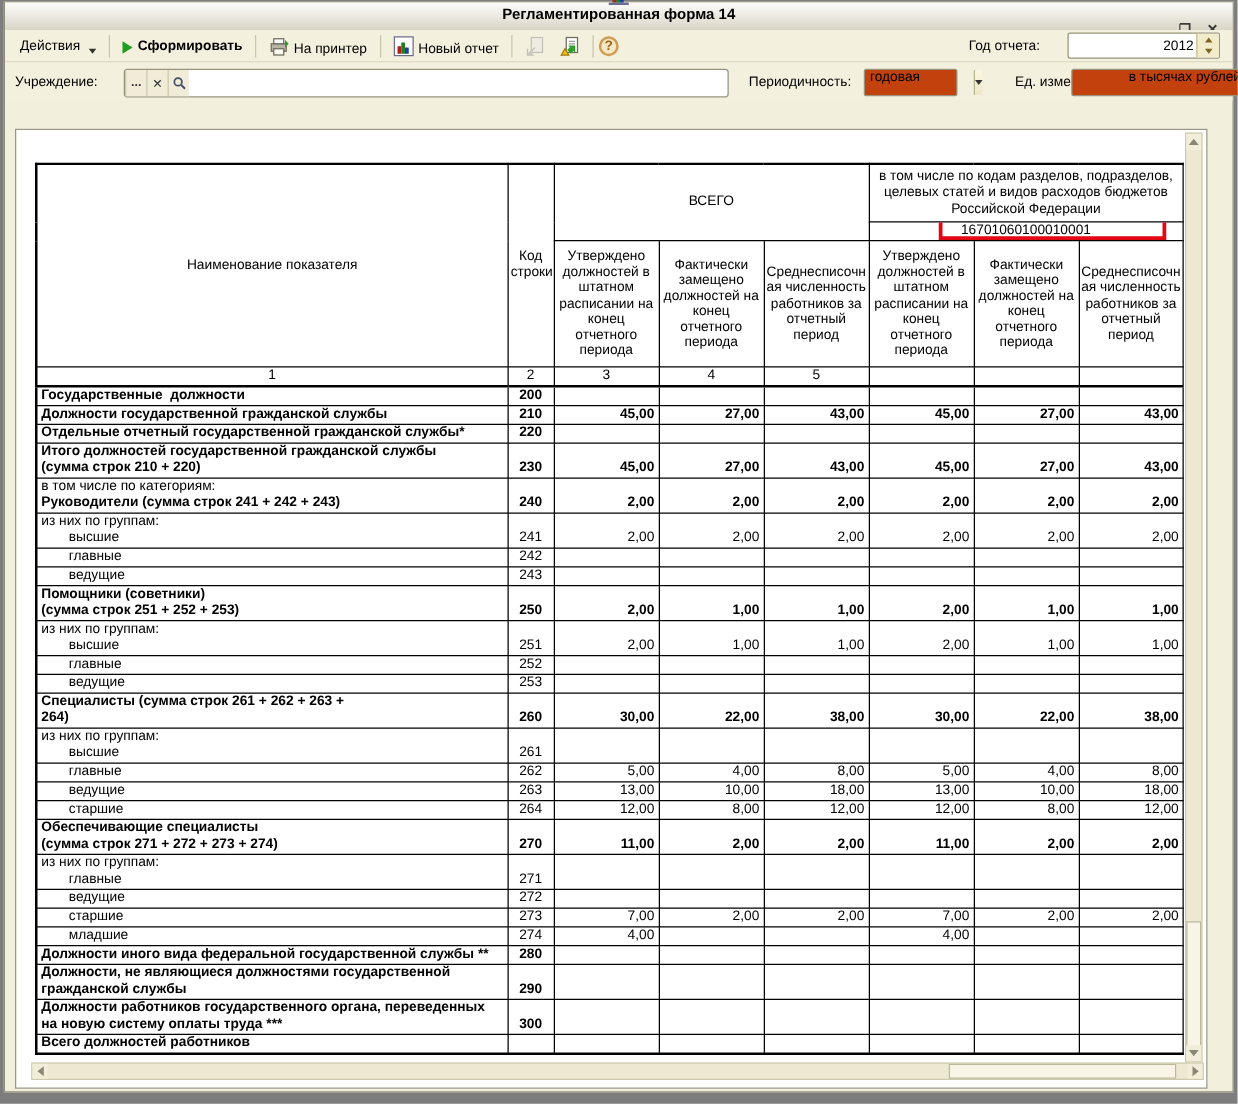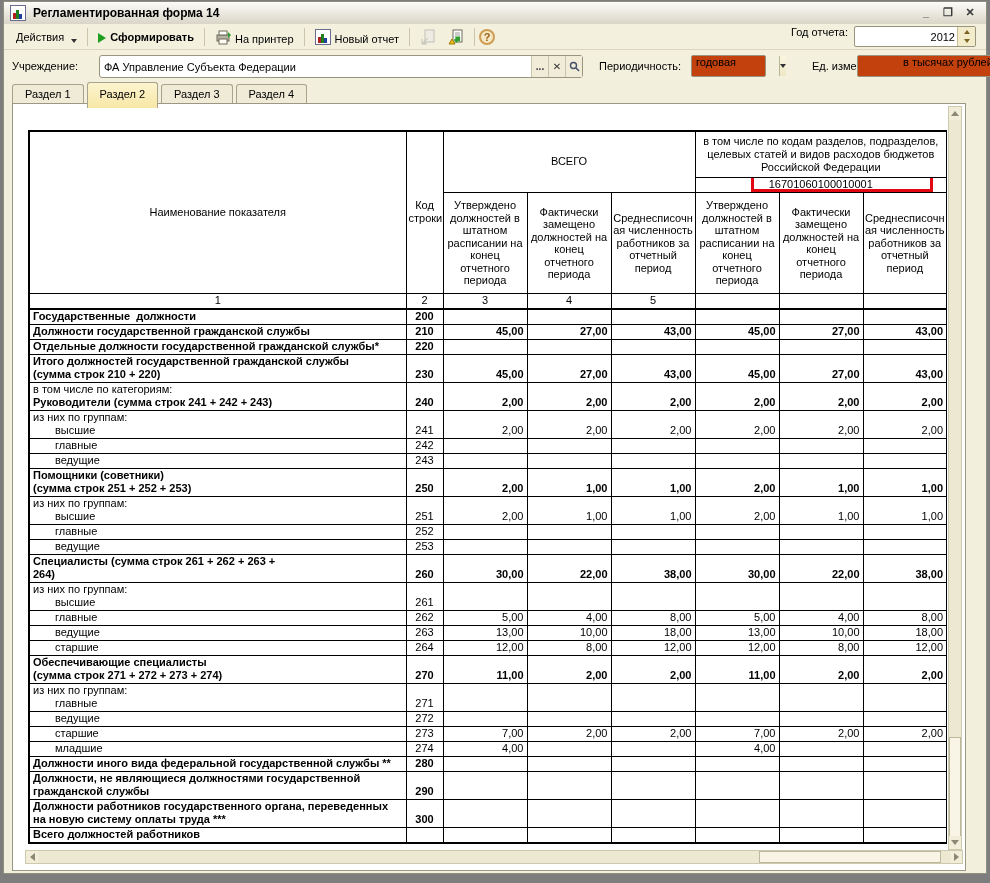--- a/index.html
+++ b/index.html
@@ -3,42 +3,42 @@
 <meta charset="utf-8">
 <style>
   html,body{margin:0;padding:0;}
   body{width:990px;height:883px;background:#7d7d7d;position:relative;overflow:hidden;
        font-family:"Liberation Sans",sans-serif;font-size:11px;color:#000;}
   .win{position:absolute;left:3px;top:1px;width:982px;height:871px;background:#F2EFDD;
        border:1px solid #8f8d7d;}
   
   .titlebar{position:absolute;left:0;top:0;width:100%;height:22px;
        background:linear-gradient(#fdfcf9,#d9d5c7);border-bottom:1px solid #b3af9b;
-       display:flex;align-items:center;}
+       display:flex;align-items:center;flex-direction:column;}
   .appicon{width:14px;height:14px;margin:0 7px 0 6px;position:relative;background:#fff;
        border:1px solid #6b6b8f;}
   .appicon i{position:absolute;bottom:1px;width:3px;}
   .title-text{font-weight:bold;font-size:12px;}
   .winbtns{margin-left:auto;display:flex;gap:6px;margin-right:8px;}
   .winbtn{width:16px;height:14px;text-align:center;line-height:13px;font-size:11px;
        color:#3a3a3a;font-weight:bold;cursor:default;}
   
   .toolbar{position:absolute;left:0;top:22px;width:100%;height:26px;background:#F3F0DE;
        border-bottom:1px solid #d9d5bf;display:flex;align-items:center;padding-left:6px;box-sizing:border-box;}
   .tbtn{display:flex;align-items:flex-end;gap:4px;padding:2px 6px;border-radius:2px;}
   .sep{width:1px;height:18px;background:#c9c5ac;margin:0 4px;}
   .caret{width:0;height:0;border-left:3px solid transparent;border-right:3px solid transparent;
        border-top:4px solid #333;display:inline-block;margin-left:3px;}
   .play{width:0;height:0;border-top:5px solid transparent;border-bottom:5px solid transparent;
        border-left:8px solid #1f9e1f;display:inline-block;}
   .bold{font-weight:bold;}
   .dim{opacity:.45;}
   .helpbtn{width:16px;height:16px;border-radius:50%;background:#f6e7c6;border:2px solid #cf9d52;
        color:#9a6414;font-weight:bold;text-align:center;line-height:13px;font-size:11px;box-sizing:border-box;}
-  .year-group{margin-left:auto;display:flex;align-items:flex-start;gap:6px;margin-right:10px;}
+  .year-group{margin-left:auto;display:flex;align-items:center;gap:22px;margin-right:10px;}
   .spin{width:120px;height:19px;background:#fff;border:1px solid #98947e;border-radius:2px;
        position:relative;}
   .spin input{position:absolute;left:2px;top:1px;width:96px;height:15px;border:none;outline:none;
        text-align:right;font:11px "Liberation Sans",sans-serif;background:transparent;}
   .spinbtns{position:absolute;right:0;top:0;width:17px;height:100%;background:#f3ecca;
        border-left:1px solid #c7bd92;display:flex;flex-direction:column;}
   .spinbtns div{flex:1;display:flex;align-items:center;justify-content:center;}
   .tri-up{width:0;height:0;border-left:3px solid transparent;border-right:3px solid transparent;border-bottom:4px solid #7d6322;}
   .tri-dn{width:0;height:0;border-left:3px solid transparent;border-right:3px solid transparent;border-top:4px solid #7d6322;}
   
@@ -182,21 +182,20 @@
               <span class="tri-dn"></span>
             </div>
         </span>
       </span>
     </span>
   </div>
 
   <div class="params">
     <span class="plabel">Учреждение:</span>
     <span class="inst-group">
-      <input value="ФА Управление Субъекта Федерации" style="">
       <span class="fbtn" style="font-weight:bold;">...</span>
       <span class="fbtn">✕</span>
       <span class="fbtn">
         <svg width="11" height="11" viewBox="0 0 11 11">
           <circle cx="4.5" cy="4.5" r="3" fill="none" stroke="#44506a" stroke-width="1.4"></circle>
           <line x1="7" y1="7" x2="10" y2="10" stroke="#44506a" stroke-width="1.6"></line>
         </svg>
       </span>
     </span>
     <span style="position:absolute;left:595px;">Периодичность:</span>
@@ -208,26 +207,20 @@
     </span>
     <span style="position:absolute;left:808px;">Ед. измерения:</span>
     <span class="combo" style="left:853px;width:126px;padding-left:41px;">
       <span class="val">в тысячах рублей</span>
       <span class="drop">
           <span class="caret" style="margin:0;"></span>
         </span>
     </span>
   </div>
 
-  <div class="tabs">
-    <span class="tab">Раздел 1</span>
-    <span class="tab active">Раздел 2</span>
-    <span class="tab">Раздел 3</span>
-    <span class="tab">Раздел 4</span>
-  </div>
 
   <div class="panel">
 
     <div class="table-clip">
       <table>
         <colgroup>
           <col style="width:377px;">
             <col style="width:37px;">
           <col style="width:84px;">
             <col style="width:84px;">
@@ -288,21 +281,21 @@
               <td class="code">210</td>
               <td class="val">45,00</td>
               <td class="val">27,00</td>
               <td class="val">43,00</td>
               <td class="val">45,00</td>
               <td class="val">27,00</td>
               <td class="val">43,00</td>
             </tr>
             <tr class="b">
               <td class="name">
-                <div class="lbl">Отдельные должности государственной гражданской службы*</div>
+                <div class="lbl">Отдельные отчетный государственной гражданской службы*</div>
               </td>
               <td class="code">220</td>
               <td class="val"></td>
               <td class="val"></td>
               <td class="val"></td>
               <td class="val"></td>
               <td class="val"></td>
               <td class="val"></td>
             </tr>
             <tr class="b">

